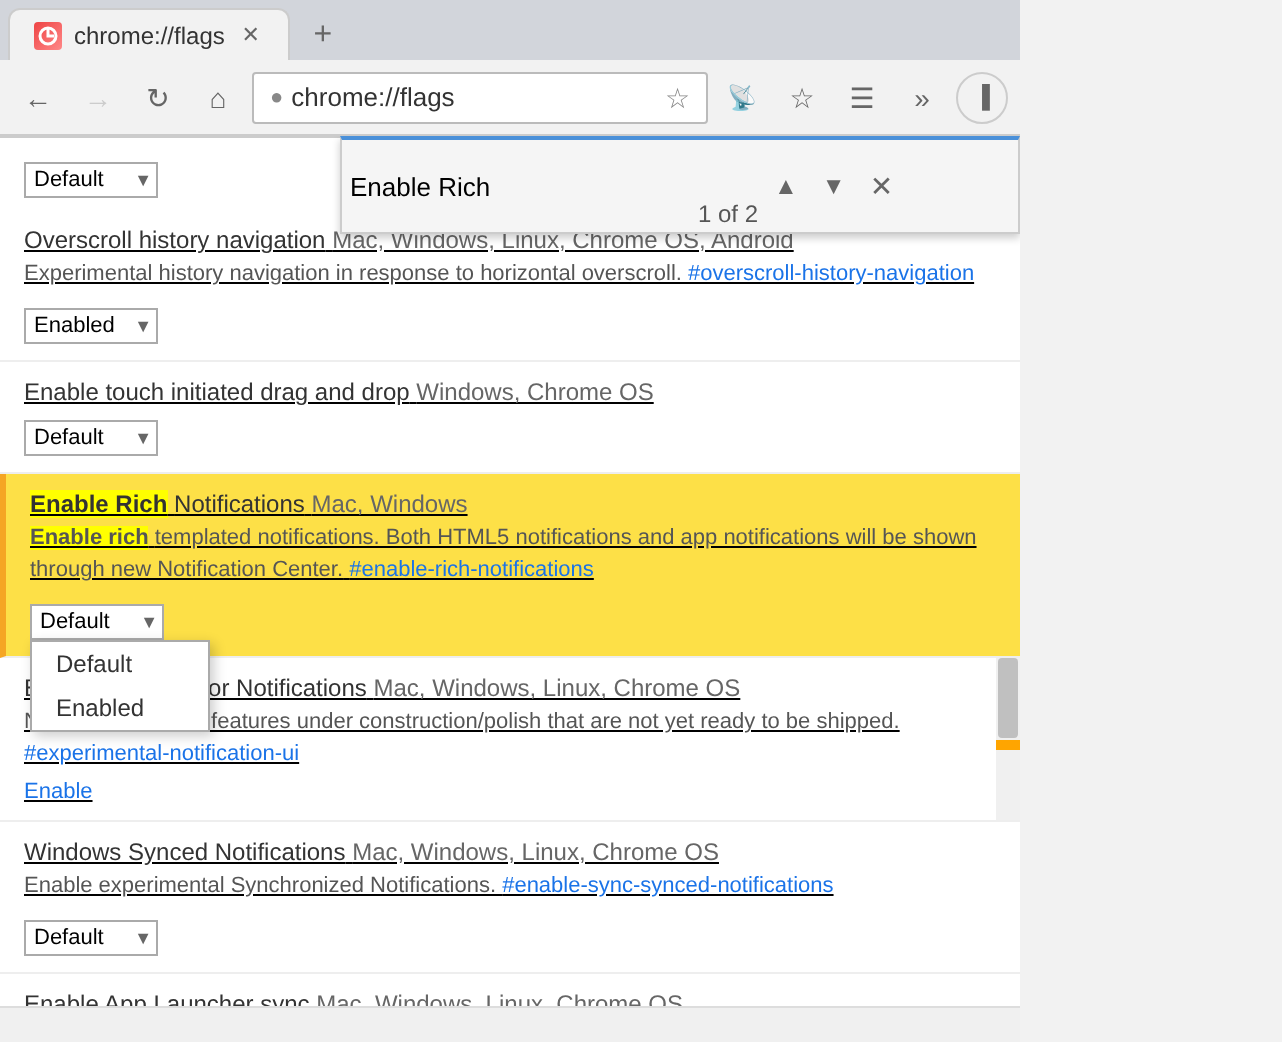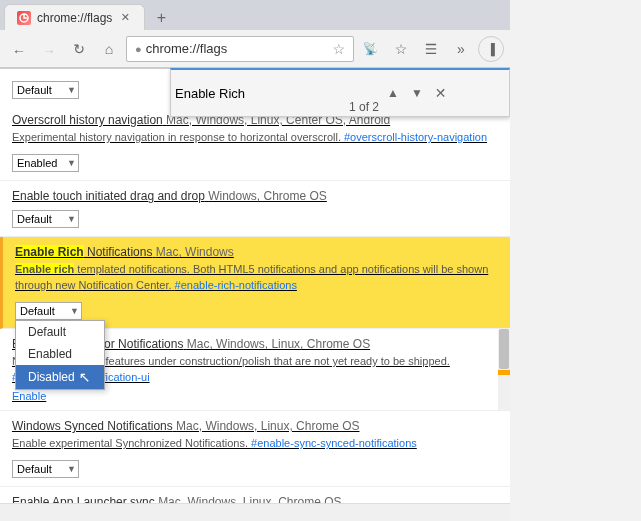--- a/index.html
+++ b/index.html
@@ -111,21 +111,21 @@
             <option>Enabled</option>
             <option>Disabled</option>
           </select>
           <span class="select-arrow">▼</span>
         </div>
       </div>
 
       <div class="flag-item">
         <div class="flag-title">
           <span>Overscroll history navigation</span>
-          <span class="platform"> Mac, Windows, Linux, Center OS, Android</span>
+          <span class="platform"> Mac, Windows, Linux, Chrome OS, Android</span>
         </div>
         <div class="flag-desc">
           Experimental history navigation in response to horizontal overscroll.
           <a class="flag-link"> #overscroll-history-navigation</a>
         </div>
         <div class="select-wrapper">
           <select class="select-box">
             <option>Default</option>
             <option selected="">Enabled</option>
             <option>Disabled</option>
@@ -166,24 +166,20 @@
             <select class="select-box">
               <option selected="">Default</option>
               <option>Enabled</option>
               <option>Disabled</option>
             </select>
             <span class="select-arrow">▼</span>
           </div>
           <div class="dropdown-menu">
             <div class="dropdown-item">Default</div>
             <div class="dropdown-item">Enabled</div>
-            <div class="dropdown-item selected-item" style="display:flex;align-items:center;gap:4px;">
-              <span>Disabled</span>
-              <span style="font-size:14px;">↖</span>
-            </div>
           </div>
         </div>
       </div>
 
       <div class="flag-item" style="position:relative;">
         <div class="flag-title">
           <span>Experimental UI for Notifications</span>
           <span class="platform"> Mac, Windows, Linux, Chrome OS</span>
         </div>
         <div class="flag-desc">

